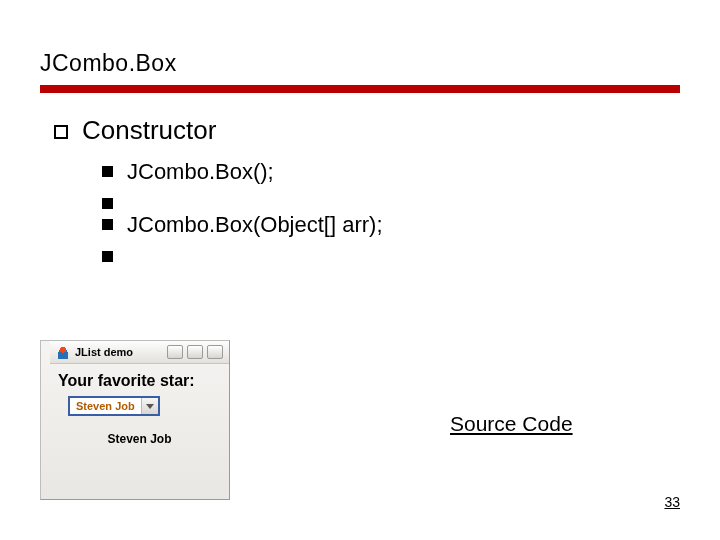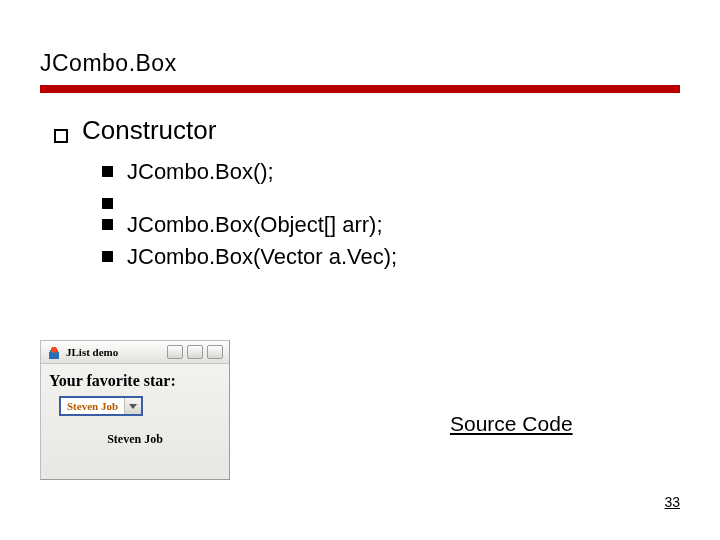--- a/index.html
+++ b/index.html
@@ -25,21 +25,21 @@
     margin: 0 0 6px 0;
     letter-spacing: 0.5px;
   }
   .rule {
     height: 8px;
     background: #b90000;
     margin: 8px 0 22px 0;
   }
   .level1 {
     display: flex;
-    align-items: center;
+    align-items: flex-start;
     font-size: 26px;
     margin-left: 14px;
     margin-bottom: 10px;
   }
   .bullet-open {
     width: 14px;
     height: 14px;
     border: 2px solid #000;
     box-sizing: border-box;
     margin-top: 10px;
@@ -67,29 +67,30 @@
   .demo-link-row {
     position: absolute;
     left: 40px;
     right: 40px;
     top: 340px;
     display: flex;
     align-items: center;
   }
   .demo-shot {
     width: 190px;
-    height: 140px;
+    height: 160px;
     background: linear-gradient(#f5f4f2, #e9e7e3);
     border: 1px solid #bdbdbd;
     border-right-color: #9a9a9a;
     border-bottom-color: #9a9a9a;
     box-sizing: border-box;
-    font-family: Liberation Serif, serif;
+    font-family: Liberation Sans, sans-serif;
     font-size: 11px;
     color: #000;
+    padding-left: 9px;
   }
   .demo-titlebar {
     height: 22px;
     background: linear-gradient(#fdfdfd, #e3e1dc);
     border-bottom: 1px solid #c7c5c0;
     display: flex;
     align-items: center;
     padding: 0 6px;
   }
   .demo-java-icon {
@@ -206,21 +207,20 @@
     </div>
     <div class="level2">
       <span class="bullet-solid"></span>
     </div>
     <div class="level2">
       <span class="bullet-solid"></span>
       <span>JCombo.Box(Object[] arr);</span>
     </div>
     <div class="level2">
       <span class="bullet-solid"></span>
-      <span>JCombo.Box(Vector a.Vec);</span>
     </div>
   </div>
 
   <div class="demo-link-row">
     <div class="demo-shot">
       <div class="demo-titlebar">
         <span class="demo-java-icon"></span>
         <span class="demo-titlebar-text">JList demo</span>
         <span class="demo-wbuttons">
           <span class="demo-wbtn"></span>

